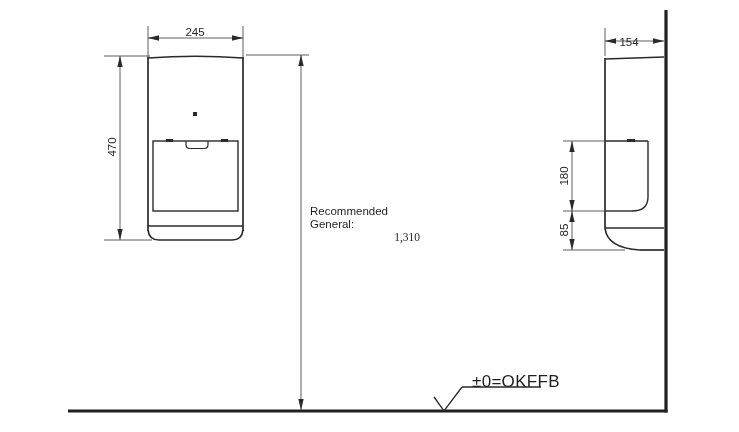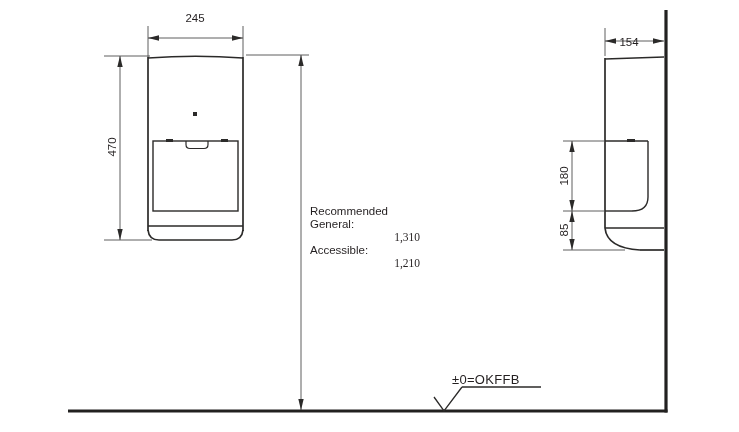--- a/index.html
+++ b/index.html
@@ -15,22 +15,22 @@
     position:absolute;
     font-size:11.5px;
     color:#231f20;
     line-height:12px;
     text-align:center;
     white-space:nowrap;
   }
   .dim-label.vertical{transform:rotate(-90deg);transform-origin:center center;}
   .datum-label{
     position:absolute;
-    left:452px;top:372px;
-    font-size:13px;letter-spacing:0.3px;
+    left:472px;top:372px;
+    font-size:17px;letter-spacing:0.3px;
     color:#231f20;white-space:nowrap;
   }
   .note{
     position:absolute;
     left:310px;top:205px;width:110px;
     color:#231f20;font-size:11.5px;line-height:13px;
   }
   .note .title{font-weight:normal;}
   .note .row{display:flex;justify-content:space-between;flex-direction:column;}
   .note .row .val{text-align:right;font-family:Liberation Serif, serif;}
@@ -132,37 +132,33 @@
 
     <line x1="666" y1="10" x2="666" y2="412.5" stroke="#222120" stroke-width="3.2"></line>
     <line x1="68" y1="411" x2="667.5" y2="411" stroke="#222120" stroke-width="3.2"></line>
 
     <g stroke="#2b2a29" stroke-width="1.3" fill="none">
       <polyline points="434,397 444,411 462,387"></polyline>
       <line x1="462" y1="387" x2="541" y2="387"></line>
     </g>
   </svg>
 
-  <div class="dim-label" style="left:170px;top:12px;width:50px;">245</div>
+  <div class="dim-label" style="left:170px;top:26px;width:50px;">245</div>
 
   <div class="dim-label vertical" style="left:97px;top:141px;width:30px;">470</div>
 
   <div class="dim-label" style="left:604px;top:36px;width:50px;">154</div>
 
   <div class="dim-label vertical" style="left:549px;top:170px;width:30px;">180</div>
 
   <div class="dim-label vertical" style="left:549px;top:224px;width:30px;">85</div>
 
   <div class="datum-label">±0=OKFFB</div>
 
   <div class="note">
     <div class="title">Recommended</div>
     <div class="row">
       <span>General:</span>
       <span class="val">1,310</span>
     </div>
-    <div class="row">
-      <span>Accessible:</span>
-      <span class="val">1,210</span>
-    </div>
   </div>
 
 </div>
 
 </body></html>

